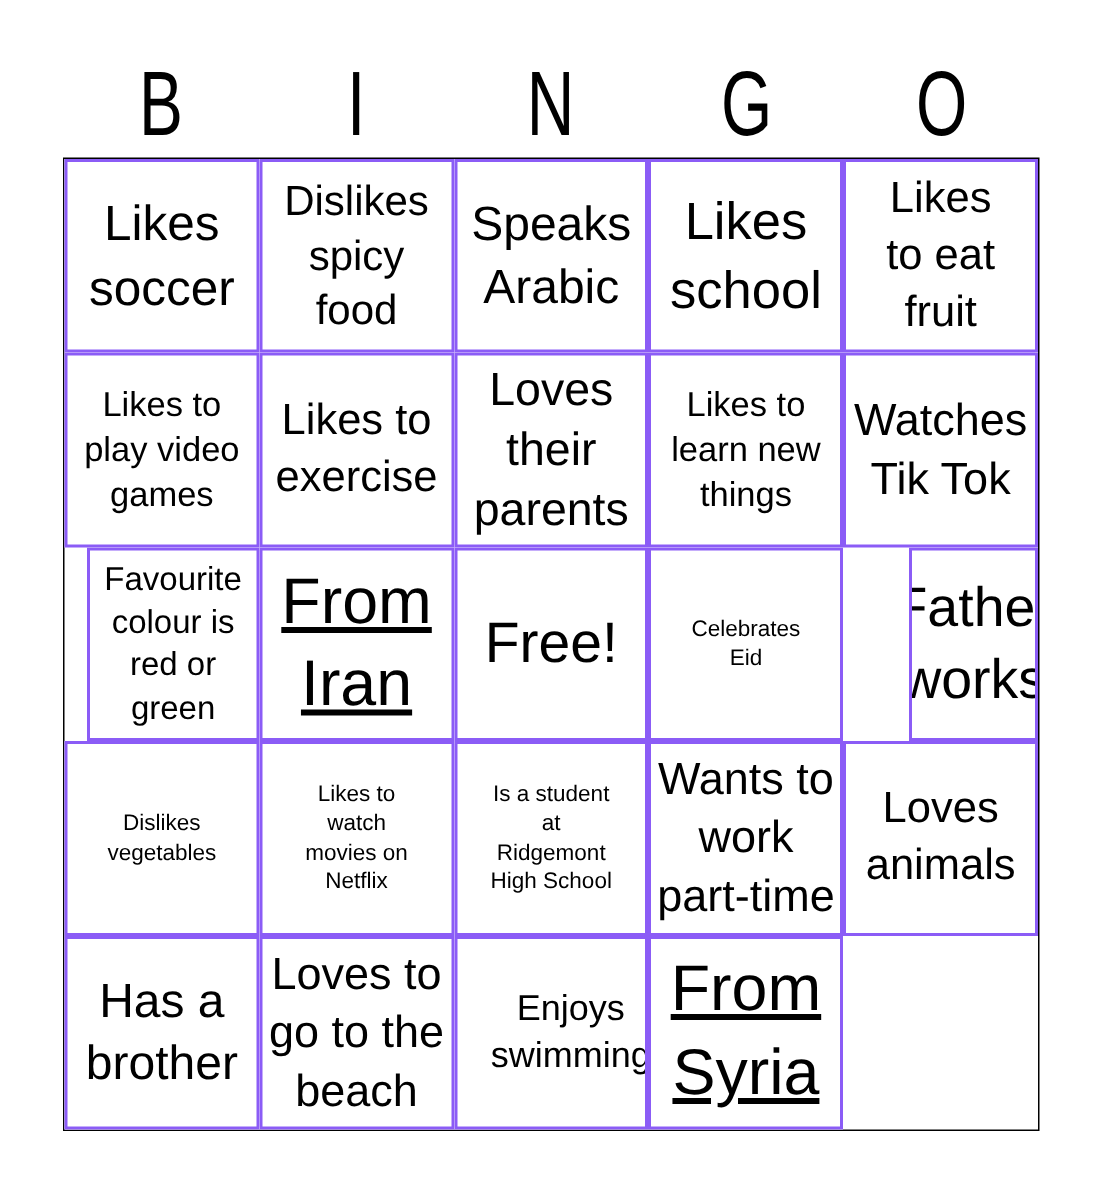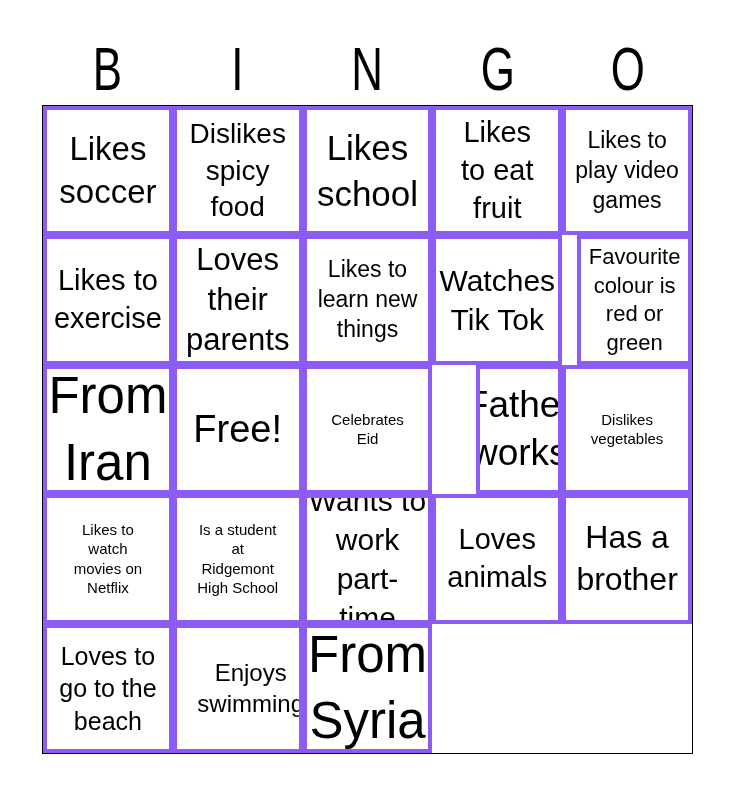--- a/index.html
+++ b/index.html
@@ -43,47 +43,47 @@
     height: 649px;
     margin-left: 42px;
     box-sizing: border-box;
     display: grid;
     grid-template-columns: repeat(5, 1fr);
     grid-template-rows: repeat(5, 1fr);
     border: 1px solid #000000;
     background: #ffffff;
   }
   .cell {
-    border: 4px solid #8b5cf6;
+    border: 2px solid #8b5cf6;
     box-sizing: border-box;
     display: flex;
     align-items: center;
     justify-content: center;
     text-align: center;
     white-space: pre-line;
     line-height: 1.3;
     padding: 2px;
     background: #ffffff;
     overflow: hidden;
   }
   .fs21 { font-size: 15px; }
   .fs22 { font-size: 22px; margin-left: 15px; }
   .fs23 { font-size: 23px; }
   .fs24 { font-size: 24px; padding-left: 28px; }
-  .fs25 { font-size: 25px; }
+  .fs25 { font-size: 30px; }
   .fs28 { font-size: 28px; }
   .fs29 { font-size: 29px; }
   .fs30 { font-size: 30px; }
   .fs31 { font-size: 31px; }
   .fs32 { font-size: 32px; }
   .fs33 { font-size: 33px; }
   .fs35 { font-size: 35px; }
   .fs37 { font-size: 37px; margin-left: 44px; }
   .fs38 { font-size: 38px; }
-  .fs41 { font-size: 51px; }
+  .fs41 { font-size: 43px; text-decoration: underline; }
 </style>
 </head>
 <body>
 
 <div class="page">
 
   <div class="title-row">
     <span class="title-letter">B</span>
     <span class="title-letter">I</span>
     <span class="title-letter">N</span>
@@ -91,20 +91,22 @@
     <span class="title-letter">O</span>
   </div>
 
   <div class="grid">
 
     <div class="cell fs33">Likes
 soccer</div>
     <div class="cell fs28">Dislikes
 spicy
 food</div>
+    <div class="cell fs32">Speaks
+Arabic</div>
     <div class="cell fs35">Likes
 school</div>
     <div class="cell fs29">Likes
 to eat
 fruit</div>
 
     <div class="cell fs23">Likes to
 play video
 games</div>
     <div class="cell fs29">Likes to

